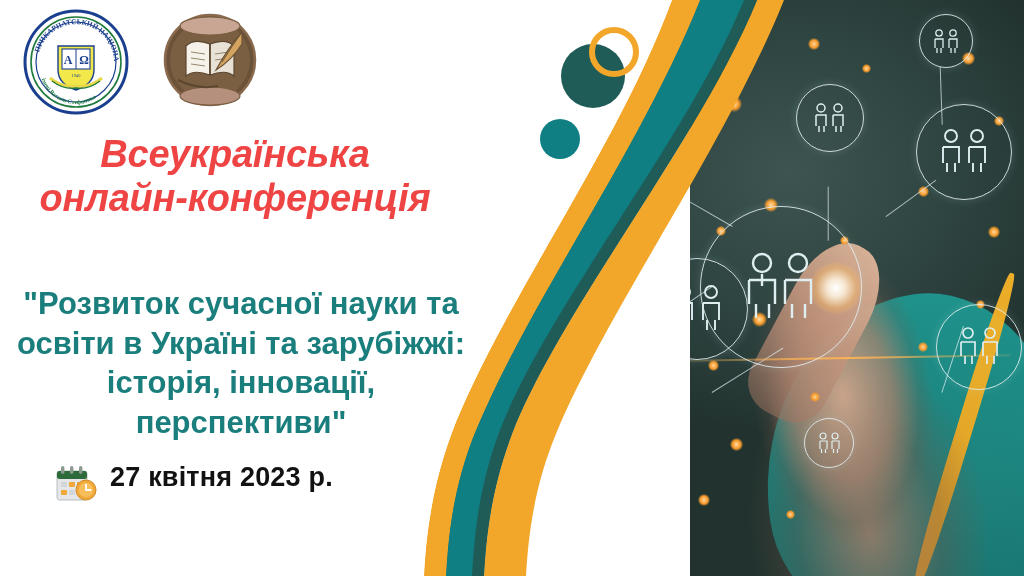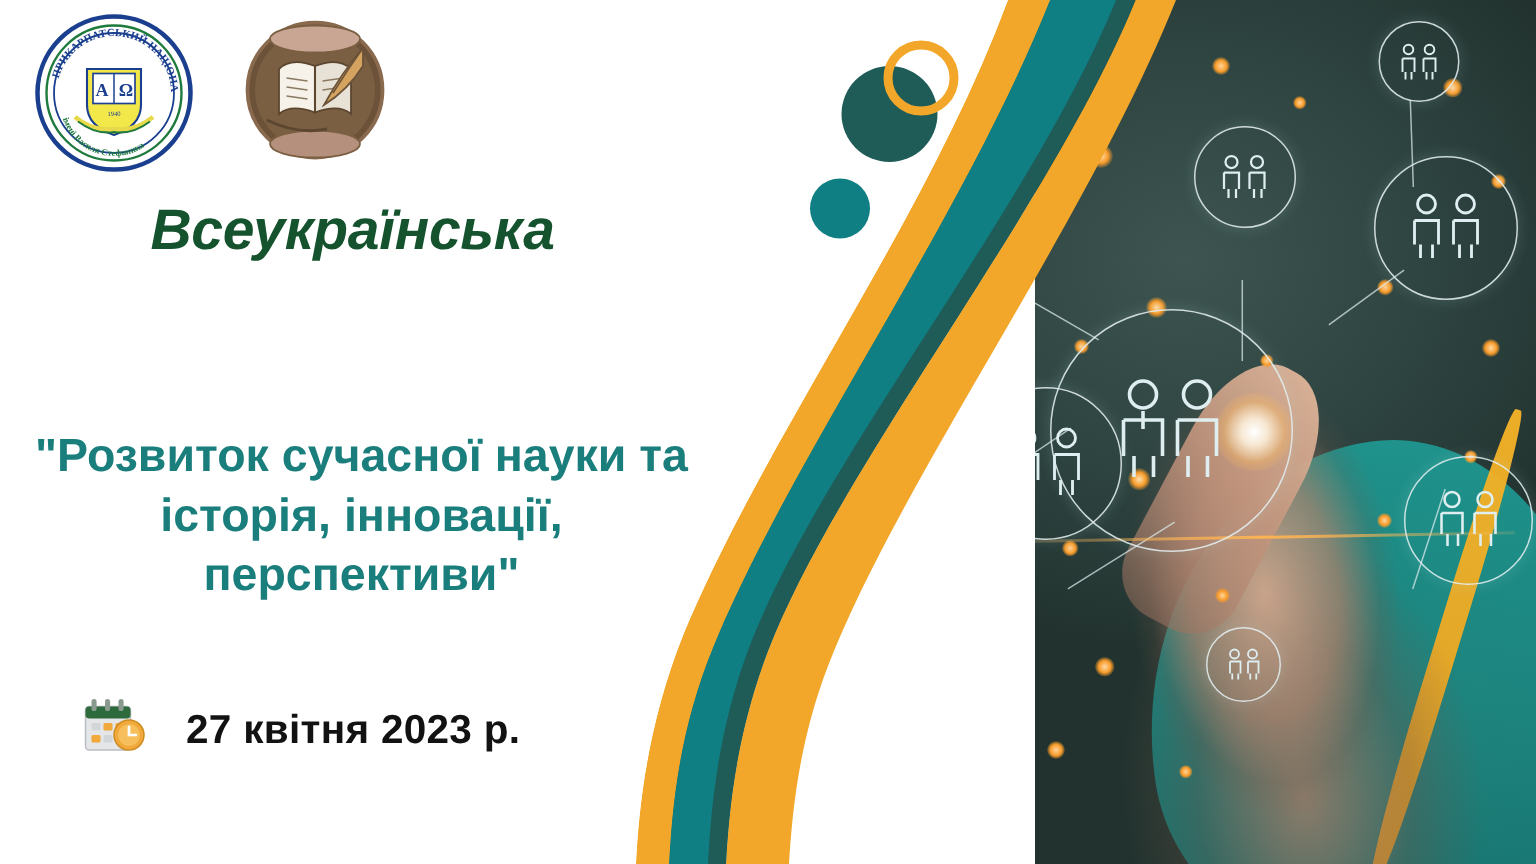--- a/index.html
+++ b/index.html
@@ -94,34 +94,34 @@
   .logos{position:absolute;left:22px;top:8px;display:flex;gap:28px;align-items:flex-start;}
   .logo{position:relative;}
 
   
   .title{
     position:absolute;left:0;top:132px;width:470px;
     text-align:center;
     font-style:italic;font-weight:bold;
     font-size:38px;line-height:1.16;
     letter-spacing:-0.2px;
-    color:#14532d;
+    color:#ef4444;
   }
   .title span{display:block;}
   .subtitle{
     position:absolute;left:0;top:284px;width:482px;
     text-align:center;
     font-weight:bold;
     font-size:31px;line-height:1.28;
     color:#1a7e7d;
   }
   .subtitle span{display:block;}
   .date-row{
     position:absolute;left:52px;top:462px;
-    display:flex;align-items:center;gap:24px;
+    display:flex;align-items:flex-start;gap:10px;
   }
   .date-text{
     font-size:27px;font-weight:bold;color:#121212;
     letter-spacing:.2px;
   }
 </style>
 </head>
 <body>
 
 <div class="banner">
@@ -312,24 +312,26 @@
         <path d="M84,24 q-14,16 -26,38 q16,-10 26,-26 z" fill="#d4a35f" stroke="#6b5238" stroke-width="1.2"></path>
         <path d="M84,24 q-10,14 -20,30" fill="none" stroke="#6b5238" stroke-width="1"></path>
         <path d="M20,72 q20,10 40,6" fill="none" stroke="#5c4630" stroke-width="2"></path>
       </svg>
     </div>
 
   </div>
 
   <div class="title">
     <span>Всеукраїнська</span>
+    <span>онлайн-конференція</span>
   </div>
 
   <div class="subtitle">
     <span>"Розвиток сучасної науки та</span>
+    <span>освіти в Україні та зарубіжжі:</span>
     <span>історія, інновації, перспективи"</span>
   </div>
 
   <div class="date-row">
     <svg width="48" height="48" viewBox="0 0 48 48">
       <rect x="5" y="9" width="30" height="29" rx="2.5" fill="#e4e6e8" stroke="#b9bdc1" stroke-width="1"></rect>
       <rect x="5" y="9" width="30" height="8" rx="2.5" fill="#2e6b3c"></rect>
       <rect x="9" y="4" width="3.4" height="8" rx="1.7" fill="#8a9a8e"></rect>
       <rect x="18" y="4" width="3.4" height="8" rx="1.7" fill="#8a9a8e"></rect>
       <rect x="27" y="4" width="3.4" height="8" rx="1.7" fill="#8a9a8e"></rect>

